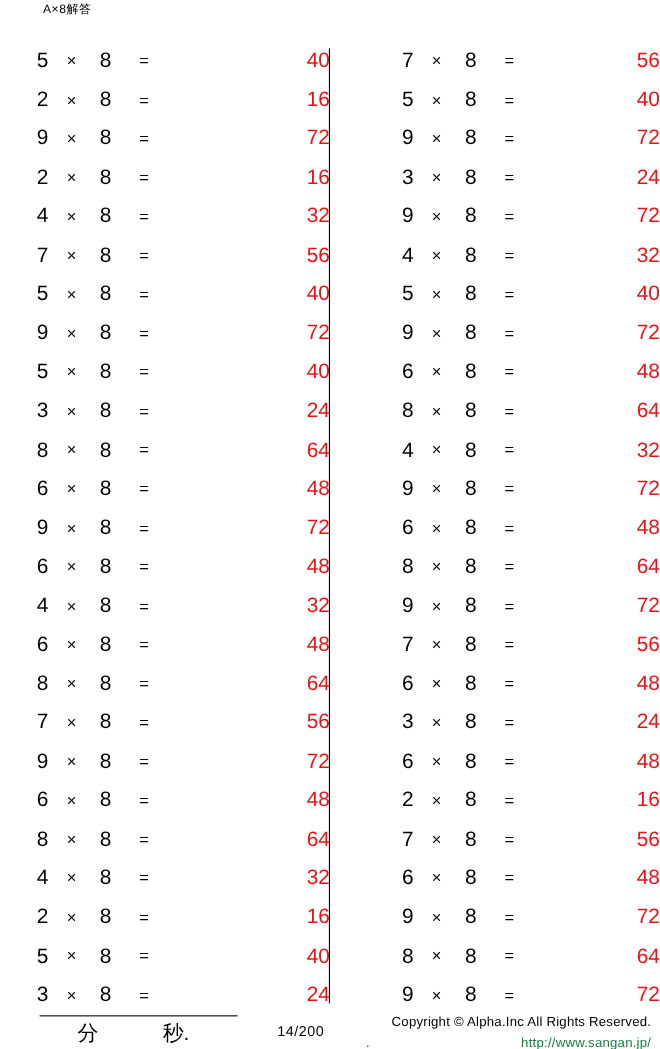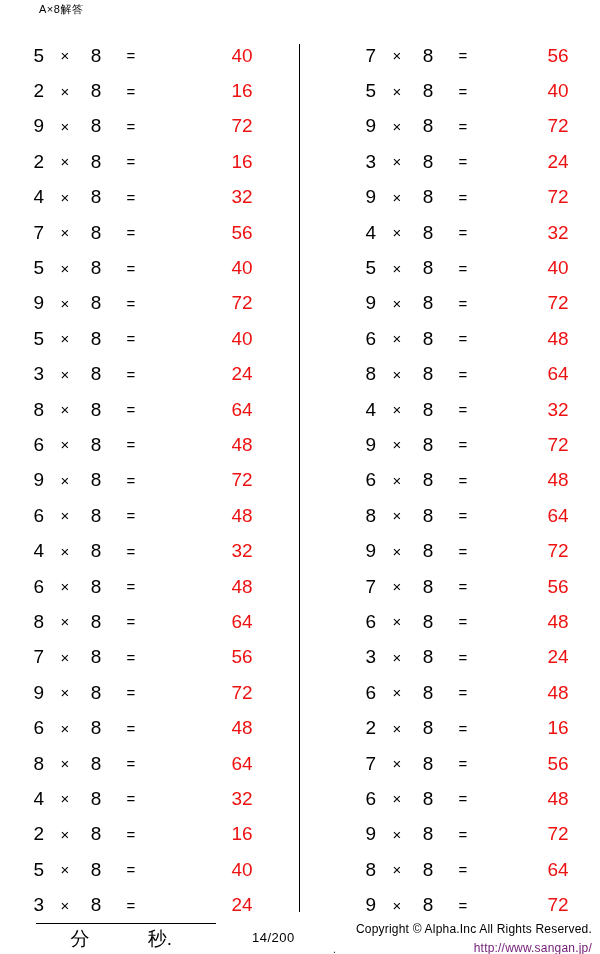--- a/index.html
+++ b/index.html
@@ -87,21 +87,21 @@
     width: 32px;
     text-align: center;
   }
   .cell-eq {
     width: 38px;
     text-align: center;
     font-size: 15px;
   }
   .cell-ans {
     flex: 1 1 auto;
-    text-align: center;
+    text-align: right;
     padding-left: 34px;
     color: #ee1111;
   }
   .col-right .cell-a {
     padding-left: 32px;
   }
   
   .footer {
     position: absolute;
     left: 0;
@@ -154,21 +154,21 @@
     font-size: 12px;
     color: #000000;
     text-align: center;
     letter-spacing: 0.2px;
   }
   .site-url {
     position: absolute;
     right: 8px;
     top: 33px;
     font-size: 12px;
-    color: #701a75;
+    color: #15803d;
     text-align: right;
     letter-spacing: 0.2px;
   }
 </style>
 </head>
 <body>
 
 <div class="page">
 
   <div class="header">

